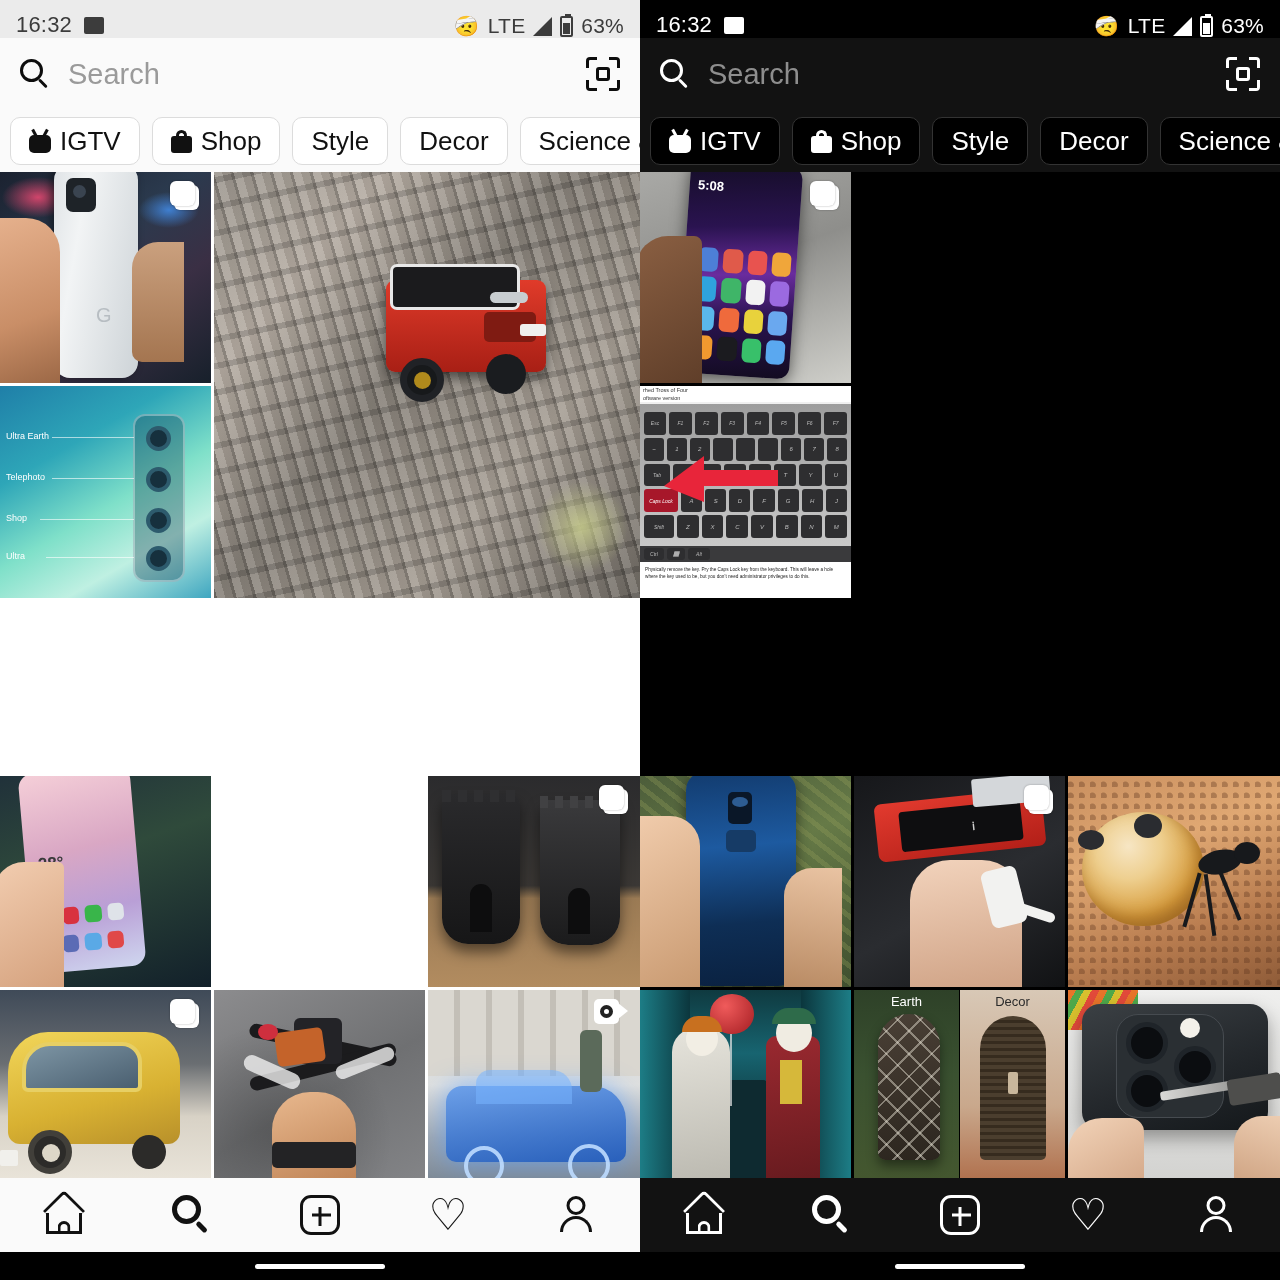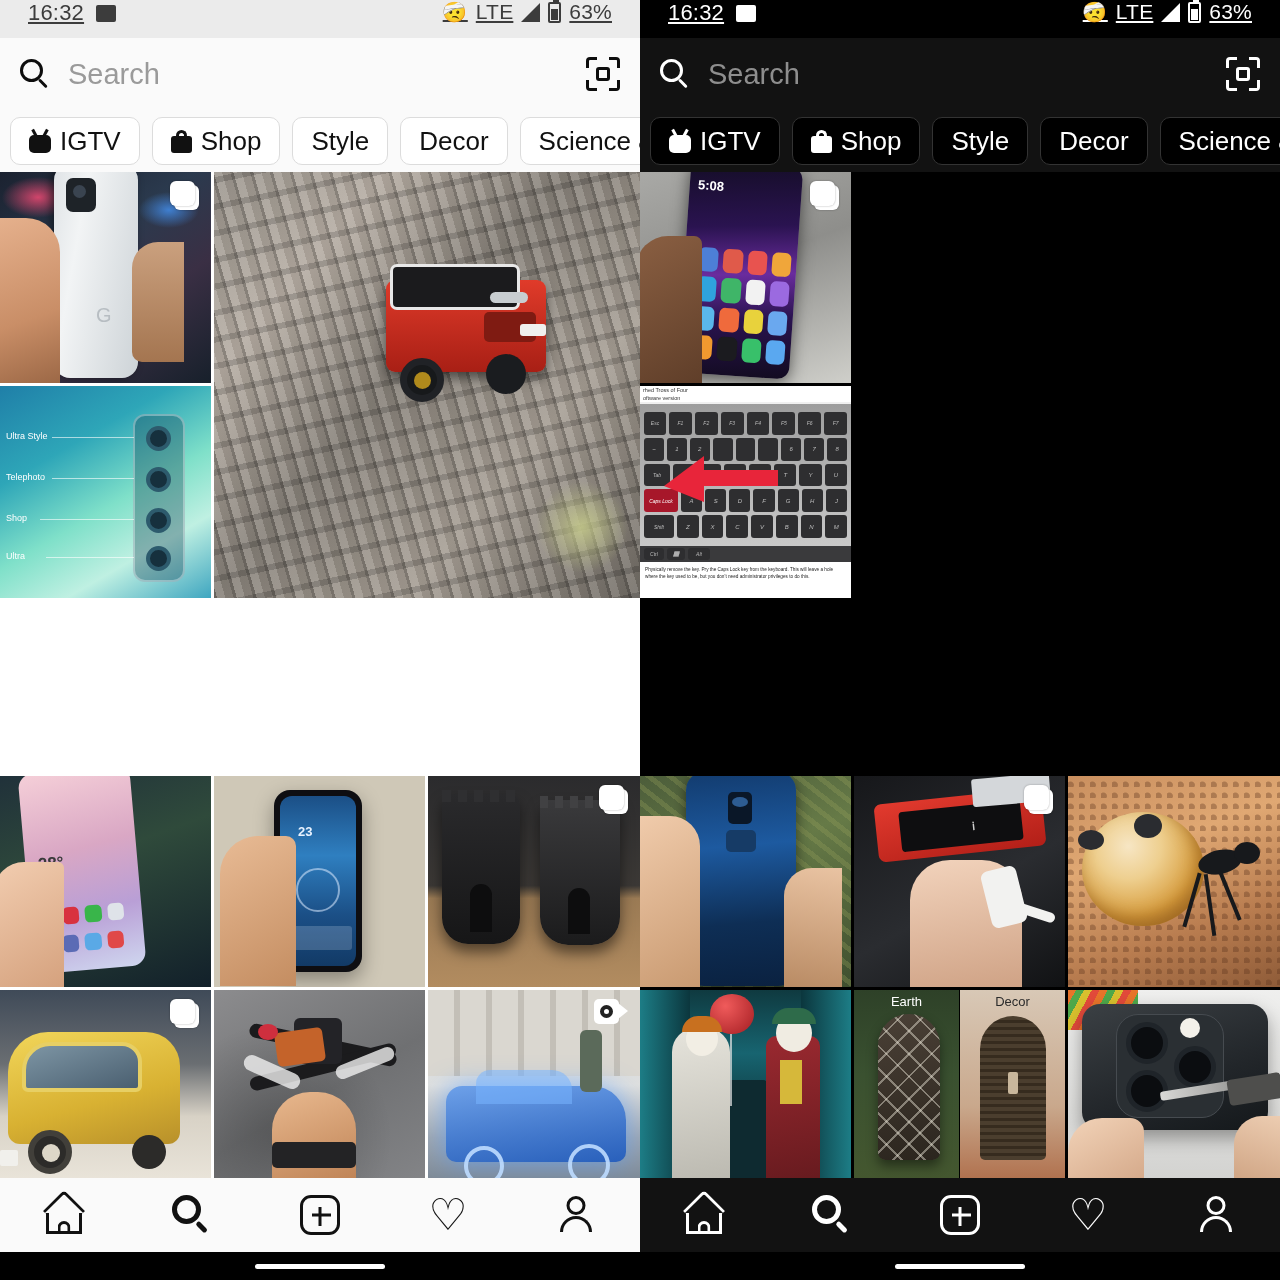--- a/index.html
+++ b/index.html
@@ -2,22 +2,22 @@
 <html><head>
 <meta charset="utf-8">
 <style>
   * { margin:0; padding:0; box-sizing:border-box; }
   html,body { width:1280px; height:1280px; overflow:hidden; background:#000;
     font-family:"Liberation Sans", sans-serif; }
   .screens { display:flex; width:1280px; height:1280px; }
   .phone { width:640px; height:1280px; position:relative; overflow:hidden; display:flex; flex-direction:column; }
 
   
-  .statusbar { height:38px; flex:0 0 38px; display:flex; align-items:flex-start;
-    padding:0 28px; font-size:22px; letter-spacing:.2px;text-decoration:underline; }
+  .statusbar { height:38px; flex:0 0 38px; display:flex; align-items:flex-end;
+    padding:0 16px; font-size:22px; letter-spacing:.2px; }
   .sb-left { display:flex; align-items:center; gap:12px; }
   .sb-right { margin-left:auto; display:flex; align-items:center; gap:8px; font-size:21px; }
   .sb-time { font-weight:400; }
   .ic-img { width:20px; height:17px; border-radius:2px; position:relative; display:inline-block; }
   .ic-img:after { content:""; position:absolute; left:3px; bottom:2px; width:0; height:0;
     border-left:6px solid transparent; border-right:6px solid transparent; }
   .ic-bt { font-size:20px; }
   .ic-sig { width:0;height:0; border-left:19px solid transparent; border-bottom:19px solid currentColor; display:inline-block; }
   .ic-bat { width:13px; height:21px; border:2px solid currentColor; border-radius:2px; position:relative; display:inline-block; }
   .ic-bat:before { content:""; position:absolute; top:-4px; left:3px; width:6px; height:2.5px; background:currentColor; }
@@ -207,21 +207,21 @@
         <div style="position:absolute;left:318px;top:300px;width:100px;height:110px;background:radial-gradient(circle at 50% 50%,rgba(200,205,140,.85) 0%,transparent 62%)"></div>
       </div>
 
       <div class="cell" style="left:0;top:214px;width:211px;height:212px">
         <div class="ph" style="background:linear-gradient(150deg,#1f7fa8 0%,#2ea6b8 30%,#7fe0c9 55%,#bff0e2 75%,#3fa6c0 100%)"></div>
         <div style="position:absolute;right:26px;top:28px;width:52px;height:168px;border-radius:12px;background:rgba(20,60,80,.35);border:2px solid rgba(255,255,255,.35)"></div>
         <div style="position:absolute;right:40px;top:40px;width:25px;height:25px;border-radius:50%;background:#16303d;border:4px solid #2d5b6d"></div>
         <div style="position:absolute;right:40px;top:81px;width:25px;height:25px;border-radius:50%;background:#16303d;border:4px solid #2d5b6d"></div>
         <div style="position:absolute;right:40px;top:122px;width:25px;height:25px;border-radius:50%;background:#16303d;border:4px solid #2d5b6d"></div>
         <div style="position:absolute;right:40px;top:160px;width:25px;height:25px;border-radius:50%;background:#16303d;border:4px solid #2d5b6d"></div>
-        <div class="lbl" style="left:6px;top:45px;font-size:9px">Ultra Style</div>
+        <div class="lbl" style="left:6px;top:45px;font-size:9px">Ultra Earth</div>
         <div class="lbl" style="left:6px;top:86px;font-size:9px">Telephoto</div>
         <div class="lbl" style="left:6px;top:127px;font-size:9px">Shop</div>
         <div class="lbl" style="left:6px;top:165px;font-size:9px">Ultra</div>
         <div style="position:absolute;left:52px;top:51px;width:82px;height:1px;background:rgba(255,255,255,.6)"></div>
         <div style="position:absolute;left:52px;top:92px;width:82px;height:1px;background:rgba(255,255,255,.6)"></div>
         <div style="position:absolute;left:40px;top:133px;width:94px;height:1px;background:rgba(255,255,255,.6)"></div>
         <div style="position:absolute;left:46px;top:171px;width:88px;height:1px;background:rgba(255,255,255,.6)"></div>
       </div>
 
       <div class="cell" style="left:0;top:604px;width:211px;height:211px">
@@ -234,29 +234,20 @@
           <i style="width:17px;height:17px;border-radius:5px;background:#39b54a;display:block"></i>
           <i style="width:17px;height:17px;border-radius:5px;background:#dfe3e9;display:block"></i>
         </div>
         <div style="position:absolute;left:40px;top:158px;width:84px;height:20px;transform:rotate(-5deg);display:flex;gap:6px">
           <i style="width:17px;height:17px;border-radius:5px;background:#2bb673;display:block"></i>
           <i style="width:17px;height:17px;border-radius:5px;background:#5b6bb5;display:block"></i>
           <i style="width:17px;height:17px;border-radius:5px;background:#5aa9e6;display:block"></i>
           <i style="width:17px;height:17px;border-radius:5px;background:#e04848;display:block"></i>
         </div>
         <div style="position:absolute;left:-6px;top:86px;width:70px;height:130px;background:linear-gradient(150deg,#f2cdb0,#d4a07c);border-radius:30px 6px 0 0"></div>
-      </div>
-      <div class="cell" style="left:214px;top:604px;width:211px;height:211px">
-        <div class="ph" style="background:#cfc8b7"></div>
-        <div style="position:absolute;left:60px;top:14px;width:88px;height:182px;border-radius:16px;background:#0e0e12;box-shadow:0 8px 20px rgba(0,0,0,.35)"></div>
-        <div style="position:absolute;left:66px;top:20px;width:76px;height:170px;border-radius:12px;background:linear-gradient(180deg,#1b4f86,#2f7fc0 35%,#1b4f86 70%,#123a66)"></div>
-        <div style="position:absolute;left:84px;top:48px;font:bold 13px 'Liberation Sans';color:#e8f2ff">23</div>
-        <div style="position:absolute;left:82px;top:92px;width:44px;height:44px;border-radius:50%;border:2px solid rgba(220,235,255,.55)"></div>
-        <div style="position:absolute;left:70px;top:150px;width:68px;height:24px;background:rgba(230,240,255,.2);border-radius:3px"></div>
-        <div style="position:absolute;left:6px;top:60px;width:76px;height:150px;background:linear-gradient(150deg,#e8bb95,#c48d61);border-radius:38px 10px 0 0"></div>
       </div>
       <div class="cell" style="left:428px;top:604px;width:212px;height:211px">
         <div class="ph" style="background:linear-gradient(180deg,#2b2b2d 0%,#3b3835 52%,#9a7a54 58%,#b28c60 100%)"></div>
         <div style="position:absolute;left:14px;top:18px;width:78px;height:150px;background:linear-gradient(180deg,#2a2a2c,#161617);border-radius:10px 10px 26px 26px;box-shadow:0 8px 14px rgba(0,0,0,.5)"></div>
         <div style="position:absolute;left:14px;top:14px;width:78px;height:12px;background:repeating-linear-gradient(90deg,#2f2f31 0 9px,transparent 9px 16px)"></div>
         <div style="position:absolute;left:42px;top:108px;width:22px;height:48px;background:#0d0d0e;border-radius:11px 11px 0 0"></div>
         <div style="position:absolute;left:112px;top:24px;width:80px;height:145px;background:linear-gradient(180deg,#3a3a3c,#1b1b1c);border-radius:8px 8px 28px 28px;box-shadow:0 8px 14px rgba(0,0,0,.5)"></div>
         <div style="position:absolute;left:112px;top:20px;width:80px;height:12px;background:repeating-linear-gradient(90deg,#414143 0 8px,transparent 8px 15px)"></div>
         <div style="position:absolute;left:140px;top:112px;width:22px;height:46px;background:#0d0d0e;border-radius:11px 11px 0 0"></div>
         <div class="badge badge-carousel">

